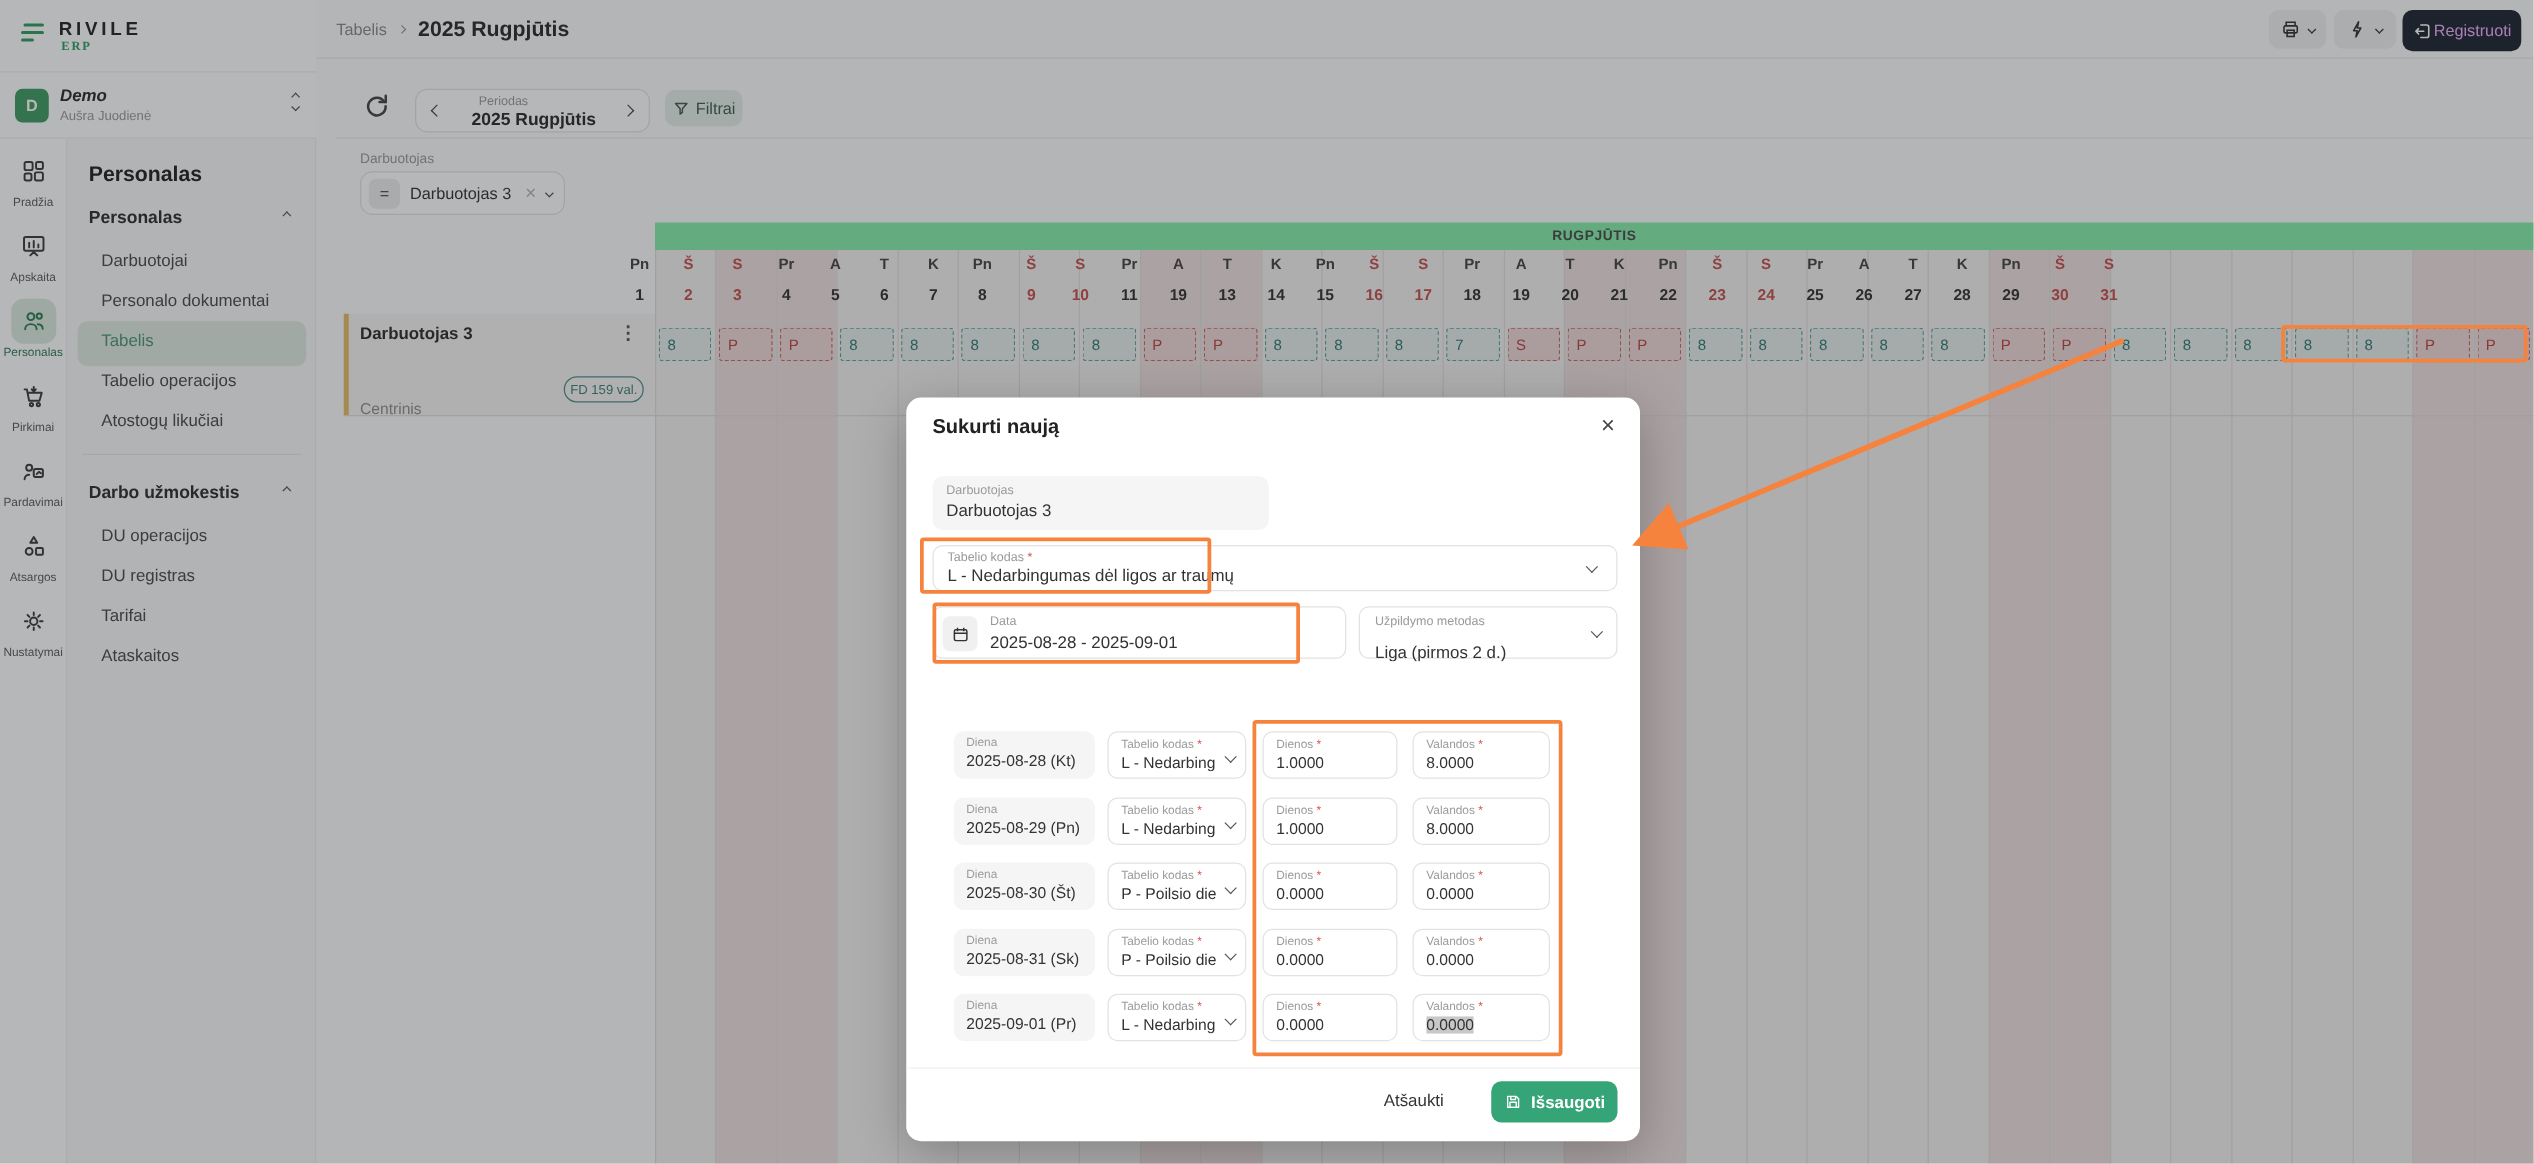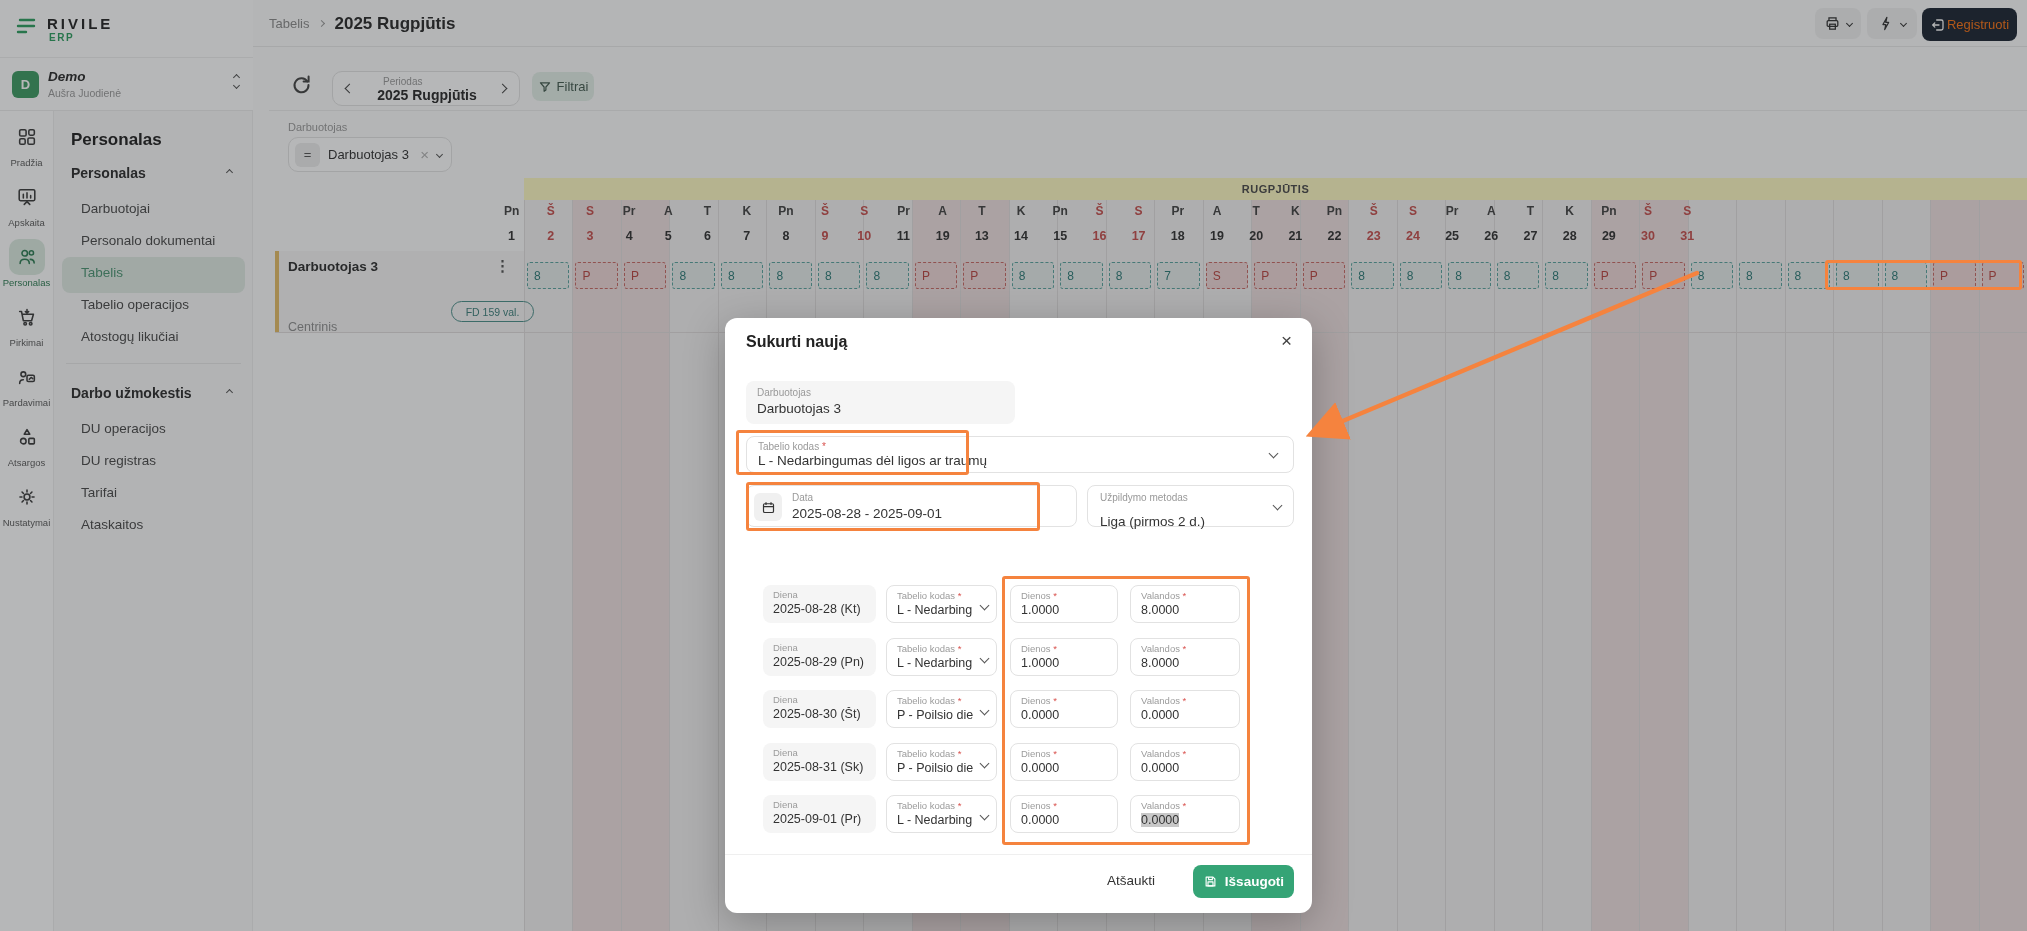--- a/index.html
+++ b/index.html
@@ -4,21 +4,21 @@
 <style>
   * { margin:0; padding:0; box-sizing:border-box; }
   html,body { width:2027px; height:931px; font-family:"Liberation Sans",sans-serif; background:#fcfcfc; overflow:hidden; }
   .abs { position:absolute; }
   #page { position:relative; width:2027px; height:931px; }
 
   
   #brandbar { left:0; top:0; width:253px; height:57px; background:#fff; }
   #hamburger { left:14px; top:14px; width:24px; height:24px; color:#2f9e60; }
   #logo-text { left:47px; top:15px; font-size:15px; font-weight:800; letter-spacing:3px; color:#262626; }
-  #logo-sub { left:49px; top:32px; font-size:10px; font-weight:700; letter-spacing:1.5px; color:#2f9e60; }
+  #logo-sub { left:49px; top:32px; font-size:10px; font-weight:700; letter-spacing:1.5px; color:#2f9e60;font-family:Liberation Serif, serif; }
 
   #account { left:0; top:57px; width:253px; height:54px; background:#fff; border-top:1px solid #efefef; border-bottom:1px solid #ececec; }
   #avatar { left:12px; top:13px; width:27px; height:27px; background:#3f9b63; border-radius:6px; color:#fff; font-size:13px; font-weight:700; display:flex; align-items:center; justify-content:center; }
   #account-org { left:48px; top:11px; font-size:13.5px; font-weight:700; color:#2c2c2c;font-style:italic; }
   #account-user { left:48px; top:29px; font-size:10.5px; color:#9a9a9a; }
   #account-chevrons { right:14px; top:17px; display:flex; flex-direction:column; gap:3px; color:#555; }
 
   #rail { left:0; top:111px; width:54px; height:820px; background:#fff; border-right:1px solid #ededed; display:flex; flex-direction:column; align-items:center; padding-top:8px; gap:11px; }
   .rail-item { width:54px; display:flex; flex-direction:column; align-items:center; cursor:pointer; }
   .rail-icon-box { width:36px; height:36px; border-radius:10px; display:flex; align-items:center; justify-content:center; color:#3c3c3c; }
@@ -37,21 +37,21 @@
   .side-divider { position:absolute; left:12px; width:175px; height:1px; background:#e7e7e7; }
 
   
   #topbar { left:253px; top:0; width:1774px; height:47px; background:#fcfcfc; border-bottom:1px solid #e9e9e9; }
   #breadcrumb { left:16px; top:0; height:47px; display:flex; align-items:center; gap:10px; }
   #breadcrumb-root { font-size:13px; color:#8b8b8b; cursor:pointer; }
   #breadcrumb-current { font-size:17px; font-weight:700; color:#2b2b2b; }
   .iconbtn { position:absolute; top:8px; height:31px; background:#f1f1f1; border-radius:8px; display:flex; align-items:center; justify-content:center; gap:6px; color:#333; cursor:pointer; }
   #print-btn { left:1562px; width:46px; }
   #flash-btn { left:1614px; width:50px; }
-  #register-btn { left:1669px; top:8px; width:95px; height:33px; background:#1d2633; border-radius:8px; color:#f97316; display:flex; align-items:center; justify-content:center; gap:1px; font-size:13px; cursor:pointer; }
+  #register-btn { left:1669px; top:8px; width:95px; height:33px; background:#1d2633; border-radius:8px; color:#f0abfc; display:flex; align-items:center; justify-content:center; gap:1px; font-size:13px; cursor:pointer; }
 
   
   #refresh-btn { left:289px; top:72px; width:24px; height:24px; color:#444; cursor:pointer; }
   #period-box { left:332px; top:71px; width:188px; height:35px; background:#fff; border:1px solid #e3e3e3; border-radius:10px; cursor:pointer; }
   #period-prev { position:absolute; left:13px; top:13px; color:#444; }
   #period-next { position:absolute; right:13px; top:13px; color:#444; }
   #period-label { position:absolute; left:50px; top:4px; font-size:10px; color:#9a9a9a; }
   #period-value { position:absolute; left:36px; top:15px; width:116px; text-align:center; font-size:14px; font-weight:700; color:#2b2b2b; }
   #filter-btn { left:532px; top:72px; width:62px; height:29px; background:#e4efe8; border-radius:8px; display:flex; align-items:center; justify-content:center; gap:5px; font-size:13px; color:#445c50; cursor:pointer; }
   #toolbar-divider { left:269px; top:110px; width:1758px; height:1px; background:#ececec; }
@@ -59,40 +59,40 @@
   #filter-chip { left:288px; top:137px; width:164px; height:35px; background:#fff; border:1px solid #e3e3e3; border-radius:10px; display:flex; align-items:center; padding:0 9px 0 6px; gap:8px; }
   #chip-op { width:25px; height:24px; background:#ededed; border-radius:6px; font-size:13px; color:#555; display:flex; align-items:center; justify-content:center; cursor:pointer; }
   #chip-value { font-size:13px; color:#333; flex:1; cursor:pointer; }
   #chip-x { color:#b3b3b3; font-size:15px; cursor:pointer; line-height:1; }
   #chip-chev { color:#555; cursor:pointer; }
 
   
   #cal-colbg { left:524px; top:200px; width:1503px; height:731px; display:flex; }
   .cal-col { flex:1; border-left:1px solid #e1dddd; background:#f3f2f2; }
   .cal-col.wk { background:#efe0e0; }
-  #cal-month { left:524px; top:178px; width:1503px; height:22px; background:#fef9c3; display:flex; align-items:center; justify-content:center; font-size:11px; font-weight:700; letter-spacing:0.5px; color:#4a4a4a; }
+  #cal-month { left:524px; top:178px; width:1503px; height:22px; background:#86efac; display:flex; align-items:center; justify-content:center; font-size:11px; font-weight:700; letter-spacing:0.5px; color:#4a4a4a; }
   #cal-dow , #cal-dates { left:492px; width:1215px; display:flex;text-align:right; }
   #cal-dow { top:200px; height:22px; }
   #cal-dates { top:222px; height:28px; }
   .dow-cell , .date-cell { flex:1; display:flex; align-items:center; justify-content:center; }
   .dow-cell { font-size:12px; font-weight:600; color:#444; }
   .date-cell { font-size:12.5px; font-weight:700; color:#333; cursor:pointer; }
   .redtxt { color:#c6504e !important; }
   #cal-cells { left:524px; top:253px; width:1503px; height:42px; display:flex; }
   .cell-slot { flex:1; padding:9px 3px 0 3px; }
   .cell-box { height:27px; border-radius:3px; border:1.6px dashed #5aa49f; background:#e6eceb; color:#2e7b77; font-size:12px; display:flex; align-items:center; padding-left:6px; cursor:pointer; }
   .cell-box.off { border-color:#c96a66; background:#efd8d8; color:#ba4642; }
   #row-hline { left:275px; top:332px; width:1752px; height:1px; background:#e0dcdc; }
 
   #emp-panel { left:275px; top:251px; width:249px; height:81px; background:#f6f5f5; }
   #emp-accent { left:0; top:0; width:4px; height:81px; background:#e5bd67; }
   #emp-name { left:13px; top:8px; font-size:13.5px; font-weight:600; color:#2f2f2f; }
   #emp-kebab { right:14px; top:6px; font-size:15px; font-weight:700; color:#555; cursor:pointer; }
   #emp-unit { left:13px; top:29px; font-size:12.5px; color:#8f8f8f;margin-top:40px; }
-  #emp-badge { left:176px; top:50px; width:83px; height:21px; border:1.5px solid #4c8f8a; border-radius:11px; color:#3f807c; font-size:10.5px; display:flex; align-items:center; justify-content:center; }
+  #emp-badge { left:176px; top:50px; width:64px; height:21px; border:1.5px solid #4c8f8a; border-radius:11px; color:#3f807c; font-size:10.5px; display:flex; align-items:center; justify-content:center; }
 
   
   #overlay { left:0; top:0; width:2027px; height:931px; background:rgba(28,30,33,0.32); z-index:40; }
   #modal { left:725px; top:318px; width:587px; height:595px; background:#fff; border-radius:12px; box-shadow:0 10px 40px rgba(0,0,0,0.25); z-index:50; }
   #modal-title { left:21px; top:15px; font-size:16px; font-weight:700; color:#222; }
   #modal-close { right:20px; top:12px; font-size:19px; color:#444; cursor:pointer; }
   .field { position:absolute; border-radius:8px; }
   .field.gray { background:#f5f5f5; }
   .field.line { background:#fff; border:1px solid #e2e2e2; }
   .f-label { position:absolute; font-size:10px; color:#999; white-space:nowrap; }

